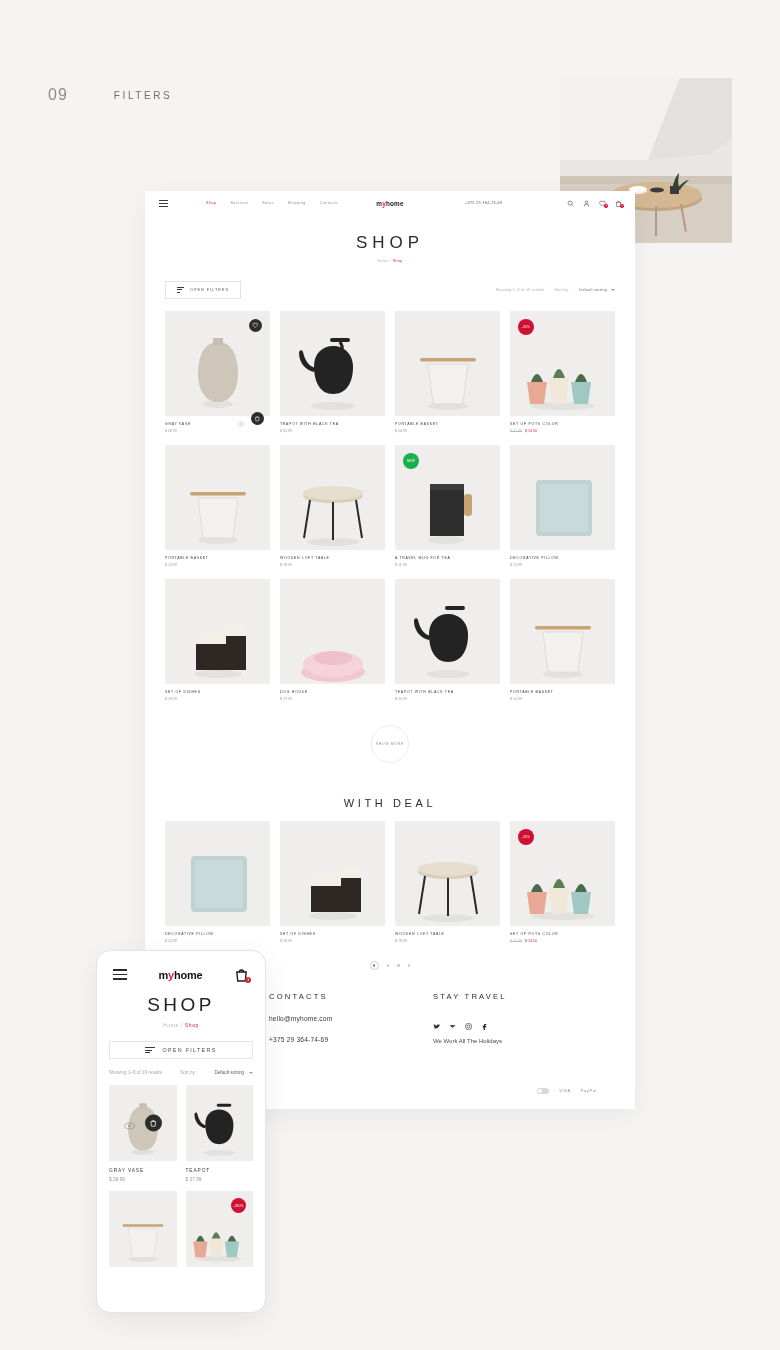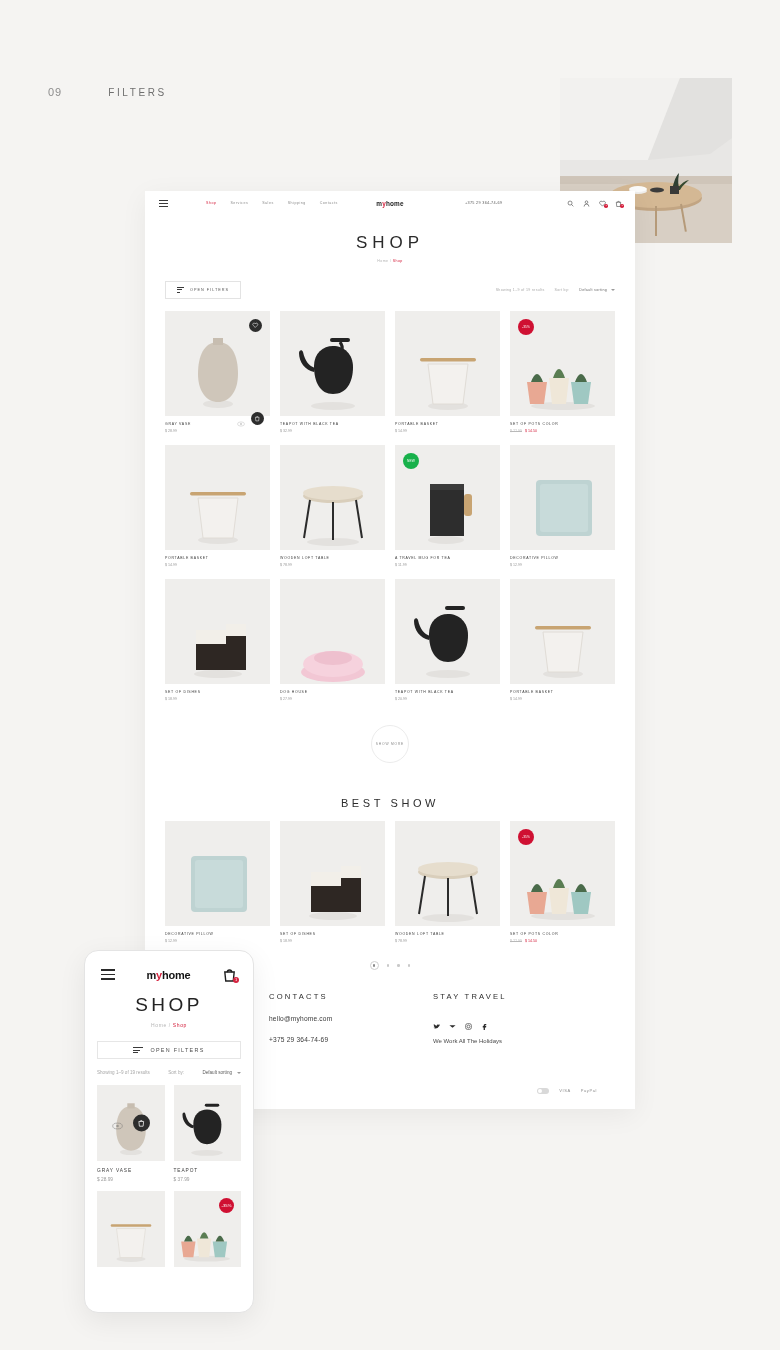--- a/index.html
+++ b/index.html
@@ -6,21 +6,21 @@
   html, body {
     width: 780px; height: 1350px;
     background: #f5f4f2;
     font-family: "Liberation Sans", sans-serif;
     overflow: hidden;
   }
   .stage { position: relative; width: 780px; height: 1350px; }
 
   
   .page-label { position: absolute; left: 48px; top: 86px; display: flex; align-items: center; }
-  .page-label .num { font-size: 11px; letter-spacing: 1px; color: #8d8d8d; }
+  .page-label .num { font-size: 16px; letter-spacing: 1px; color: #8d8d8d; }
   .page-label .cap { font-size: 10px; letter-spacing: 2.6px; color: #6f6f6f; margin-left: 46px; }
 
   
   .photo-tile {
     position: absolute; left: 560px; top: 78px; width: 172px; height: 165px;
     overflow: hidden; background: #dfdedc;
   }
   .photo-tile svg { display: block; }
 
   
@@ -117,21 +117,21 @@
   .socials { display: flex; gap: 9px; margin-top: 15px; }
   .socials .s { width: 7px; height: 7px; cursor: pointer; }
   .fnote { font-size: 6px; color: #4a4a4a; margin-top: 15px; font-weight: 300; }
   .d-bottom { display: flex; justify-content: flex-end; align-items: center; gap: 10px; padding: 18px 38px 10px 0; }
   .pay { font-size: 4px; letter-spacing: .6px; color: #8f8f8f; }
   .toggle { width: 12px; height: 6px; border-radius: 3px; background: #d9d9d9; position: relative; cursor: pointer; }
   .toggle i { position: absolute; left: 1px; top: 1px; width: 4px; height: 4px; border-radius: 50%; background: #fff; display: block; }
 
   
   .phone {
-    position: absolute; left: 84px; top: 950px; width: 170px; height: 363px;
+    position: absolute; left: 96px; top: 950px; width: 170px; height: 363px;
     background: #fff; border: 1px solid #e4e4e4; border-radius: 14px; overflow: hidden;
     box-shadow: 0 8px 28px rgba(0,0,0,.07);
   }
   .p-nav { display: flex; align-items: center; justify-content: space-between; padding: 16px 16px 0 16px; }
   .p-burger { width: 14px; display: flex; flex-direction: column; gap: 3px; cursor: pointer; }
   .p-burger i { height: 1.4px; background: #2a2a2a; display: block; }
   .p-logo { font-size: 11px; font-weight: bold; color: #131313; letter-spacing: -.2px; }
   .p-logo .y { color: #d5233f; }
   .p-bag { position: relative; width: 15px; height: 15px; cursor: pointer; }
   .p-bag .dot-badge { width: 6px; height: 6px; font-size: 4px; line-height: 6px; right: -2px; bottom: -1px; }
@@ -455,21 +455,21 @@
           <div class="pname">PORTABLE BASKET</div>
           <div class="pprice">$ 14.99</div>
         </div>
       </div>
     </div>
 
     <div class="showmore-wrap">
       <div class="showmore">SHOW MORE</div>
     </div>
 
-    <h2 class="bestdeal-title">BEST SHOW</h2>
+    <h2 class="bestdeal-title">WITH DEAL</h2>
 
     <div class="grid">
       <div class="card">
         <div class="thumb">
           <svg width="86" height="100" viewBox="0 0 86 100">
               <rect x="16" y="30" width="56" height="56" rx="4" fill="#bed3d2"></rect>
               <rect x="20" y="34" width="48" height="48" rx="3" fill="#c8dbda"></rect>
             </svg>
         </div>
         <div class="meta">

